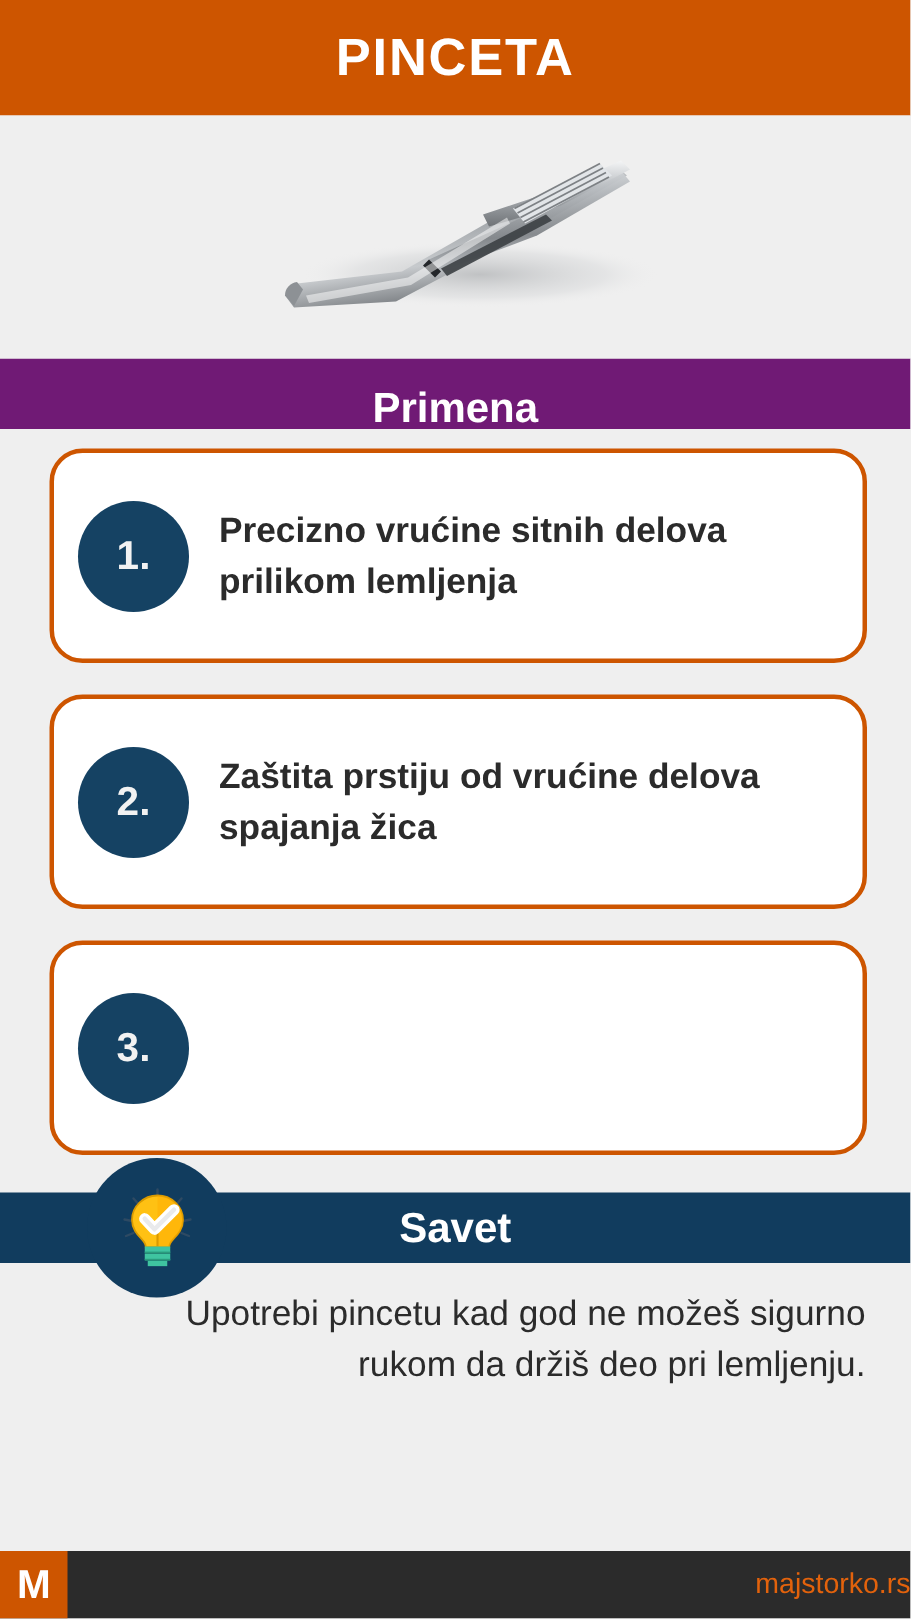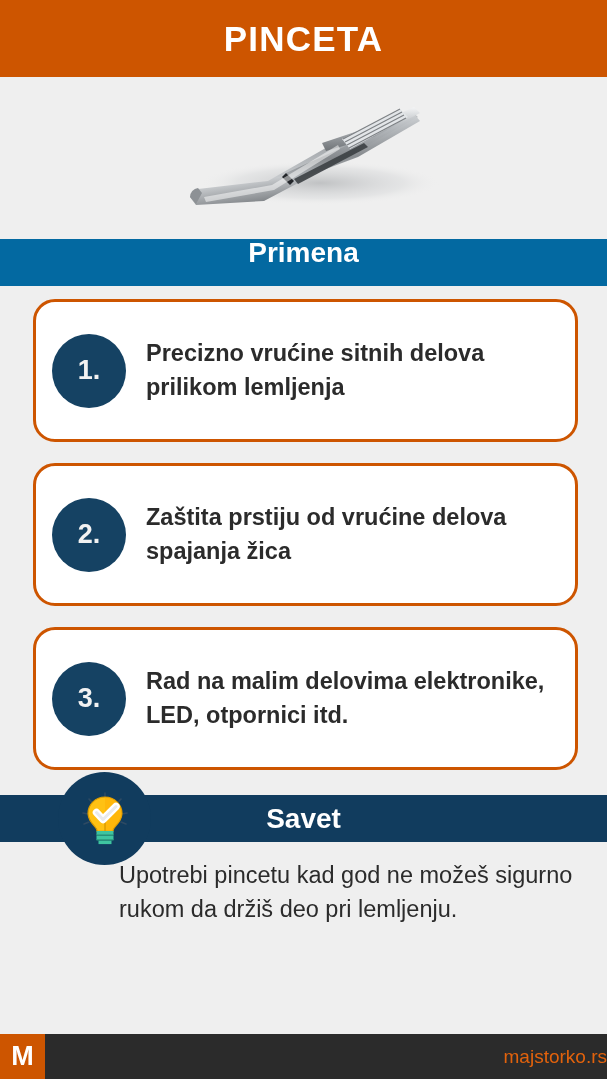--- a/index.html
+++ b/index.html
@@ -54,23 +54,23 @@
     position: absolute;
     left: 168px;
     top: 8px;
     width: 280px;
     height: 145px;
   }
 
   
   .section-banner {
     height: 47px;
-    background: #0369a1;
-    display: flex;
-    align-items: flex-start;
+    background: #701a75;
+    display: flex;
+    align-items: flex-end;
     justify-content: center;
     flex: 0 0 auto;
   }
   .section-banner-text {
     color: #ffffff;
     font-size: 28px;
     font-weight: bold;
     line-height: 1;
   }
 
@@ -110,20 +110,21 @@
     font-weight: bold;
     line-height: 1.42;
     padding-right: 6px;
   }
 
   
   .tip-wrap {
     position: relative;
     flex: 0 0 auto;
     margin-top: 4px;
+    text-align: right;
   }
   .tip-banner {
     height: 47px;
     background: #113c5e;
     display: flex;
     align-items: center;
     justify-content: center;
   }
   .tip-banner-text {
     color: #ffffff;
@@ -261,21 +262,20 @@
       <div class="card-text">Precizno vrućine sitnih delova prilikom lemljenja</div>
     </div>
 
     <div class="card">
       <div class="badge">2.</div>
       <div class="card-text">Zaštita prstiju od vrućine delova spajanja žica</div>
     </div>
 
     <div class="card">
       <div class="badge">3.</div>
-      <div class="card-text">Rad na malim delovima elektronike, LED, otpornici itd.</div>
     </div>
 
   </div>
 
   <div class="tip-wrap">
     <div class="tip-banner">
       <div class="tip-banner-text">Savet</div>
     </div>
 
     <div class="bulb-circle">

